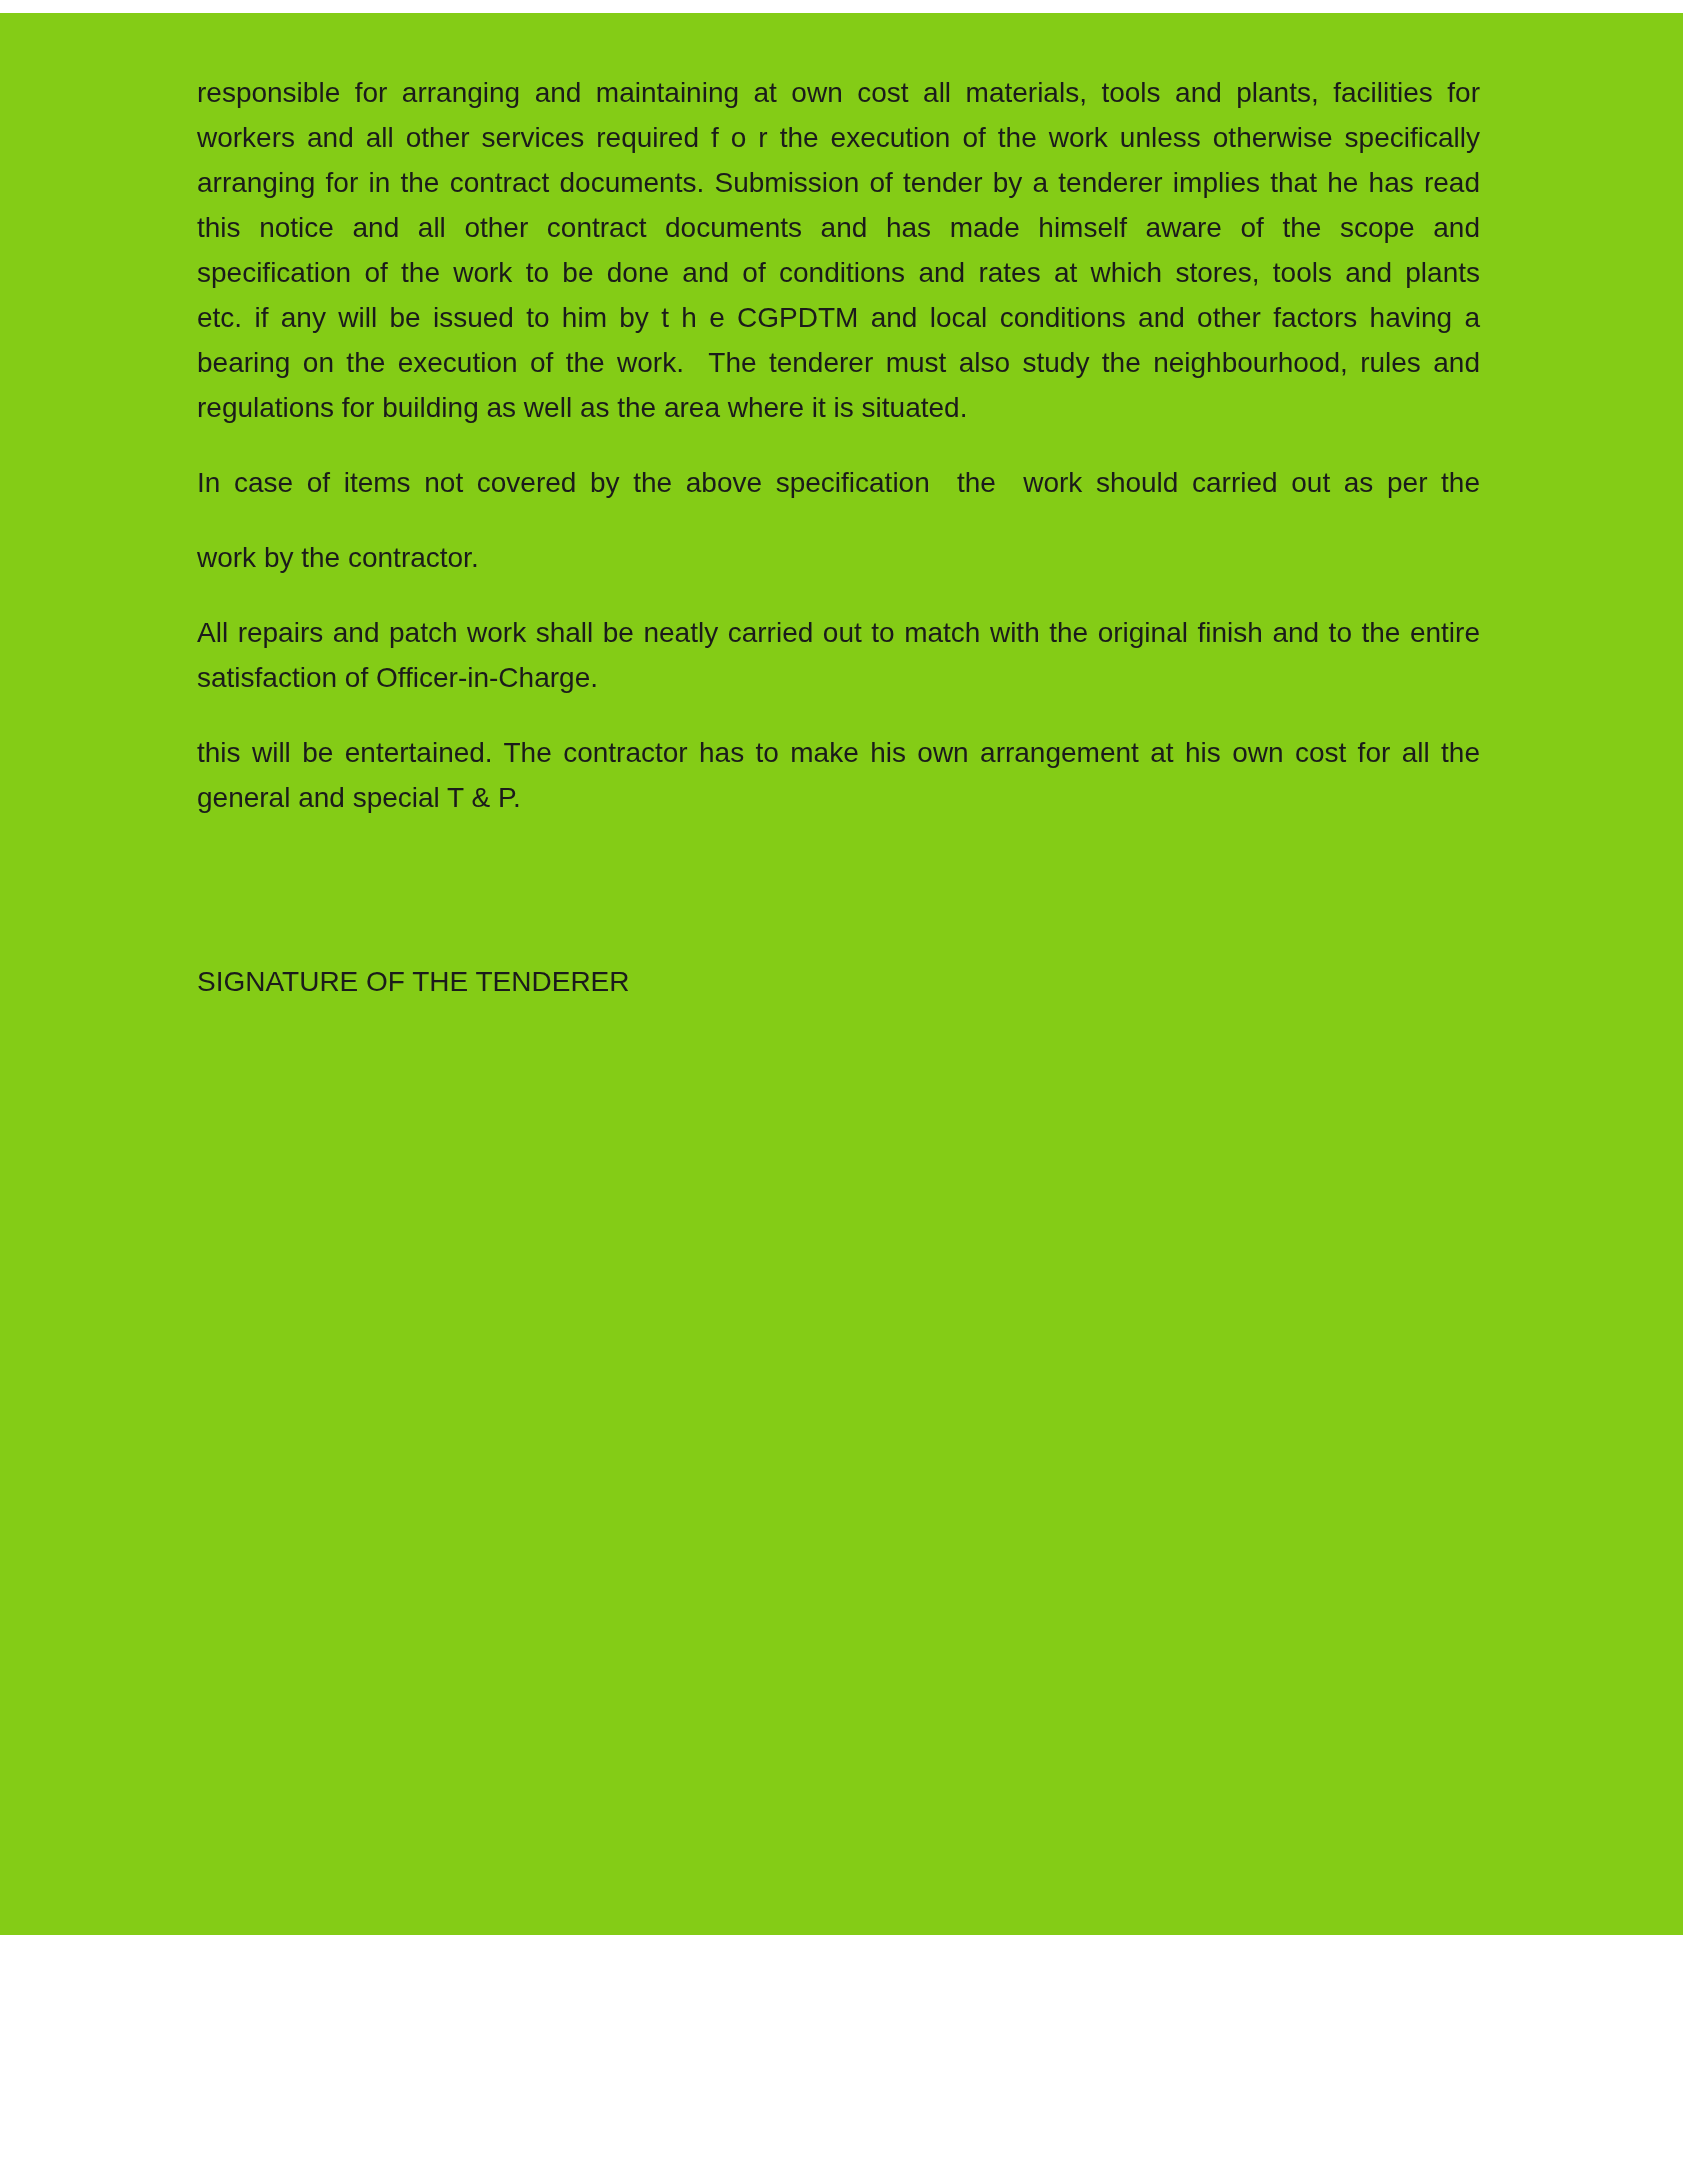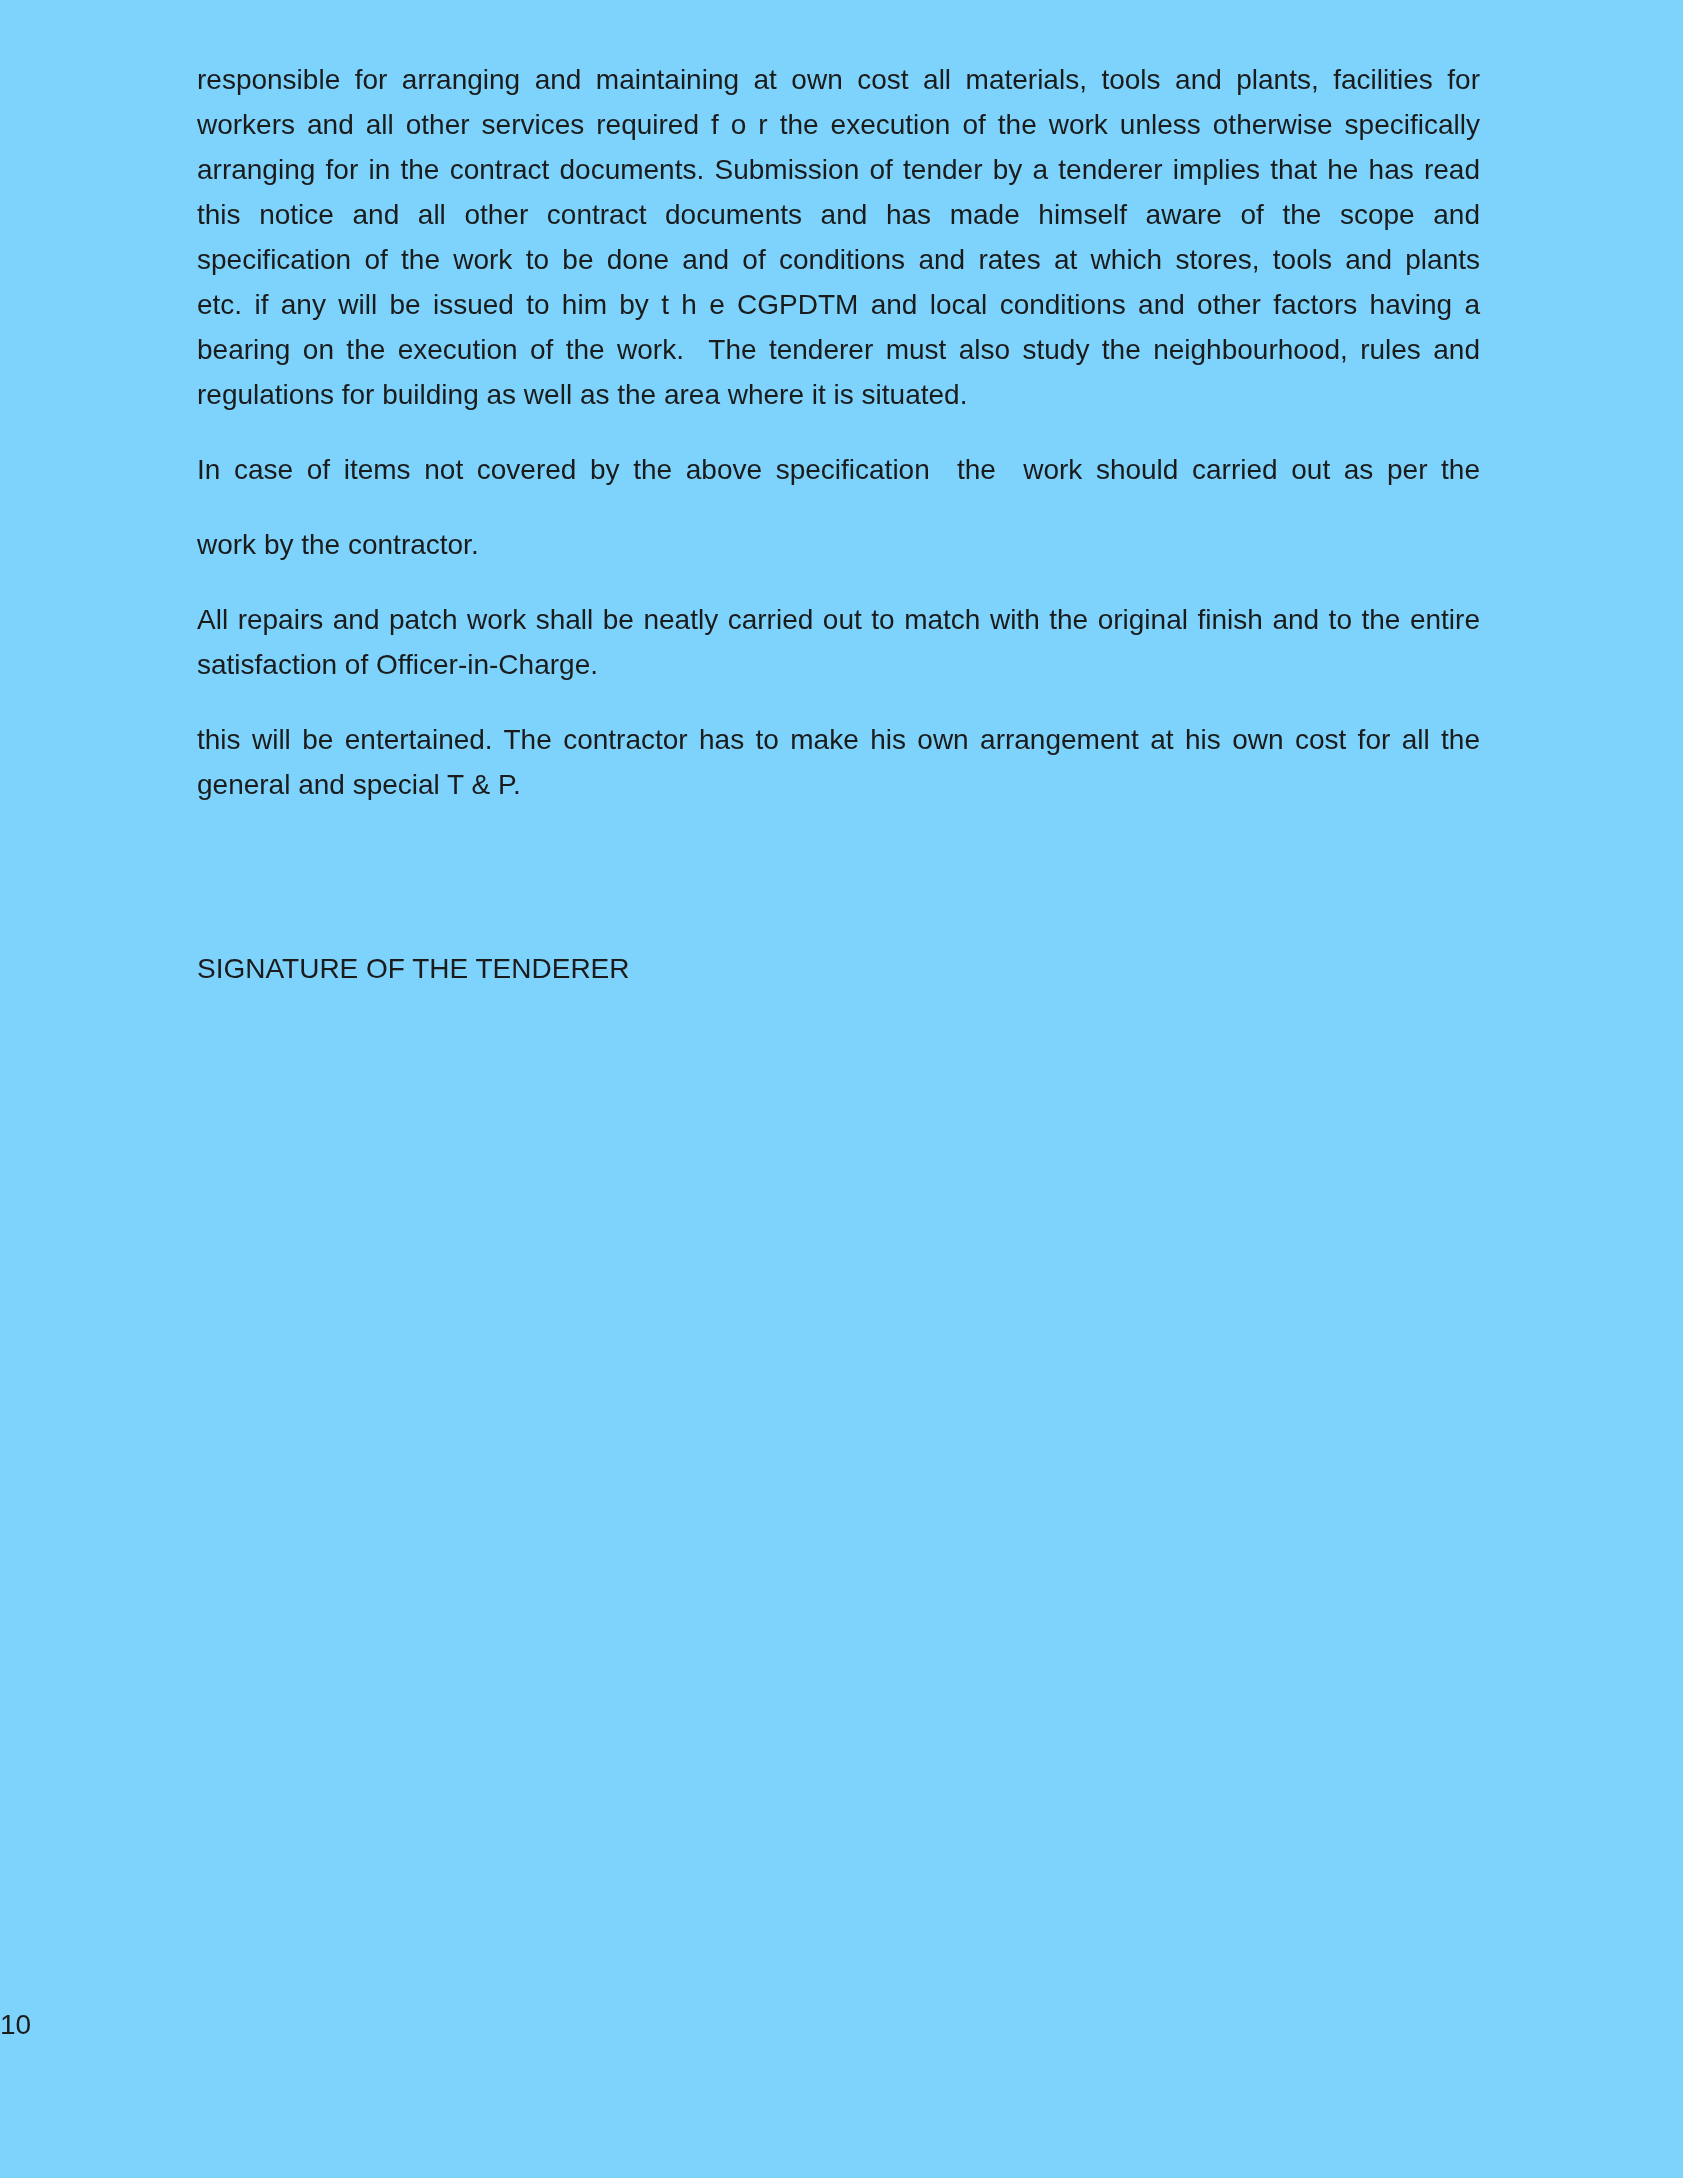--- a/index.html
+++ b/index.html
@@ -3,25 +3,26 @@
 <meta charset="utf-8">
 <style>
   html, body {
     margin: 0;
     padding: 0;
     background: #ffffff;
   }
   .page {
     position: relative;
     width: 1683px;
-    height: 2178px;
-    background: #7dd3fc;
+    height: 1922px;
+    background: #84cc16;
     font-family: "Liberation Sans", "DejaVu Sans", sans-serif;
     color: #1b1b1b;
     overflow: hidden;
+    margin-top: 13px;
   }
   .body-text {
     position: absolute;
     left: 197px;
     top: 57px;
     width: 1283px;
     font-size: 28px;
     line-height: 45px;
   }
   .paragraph {

